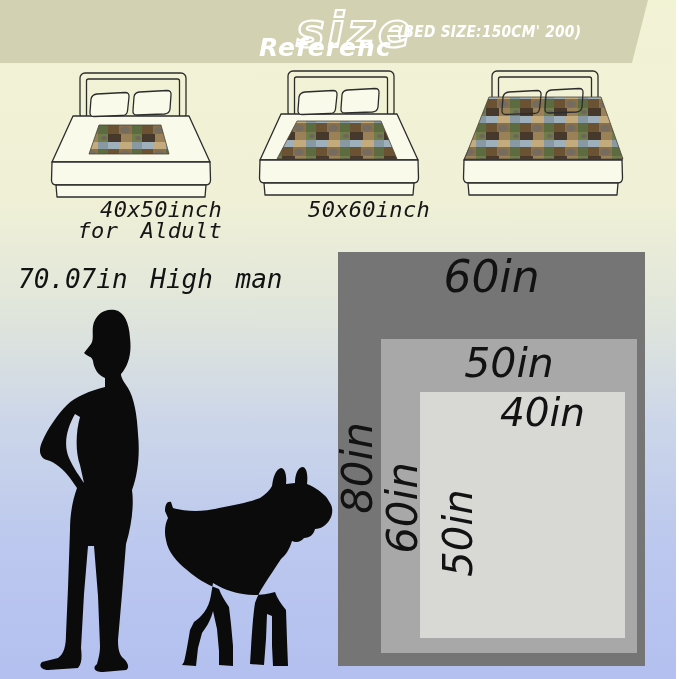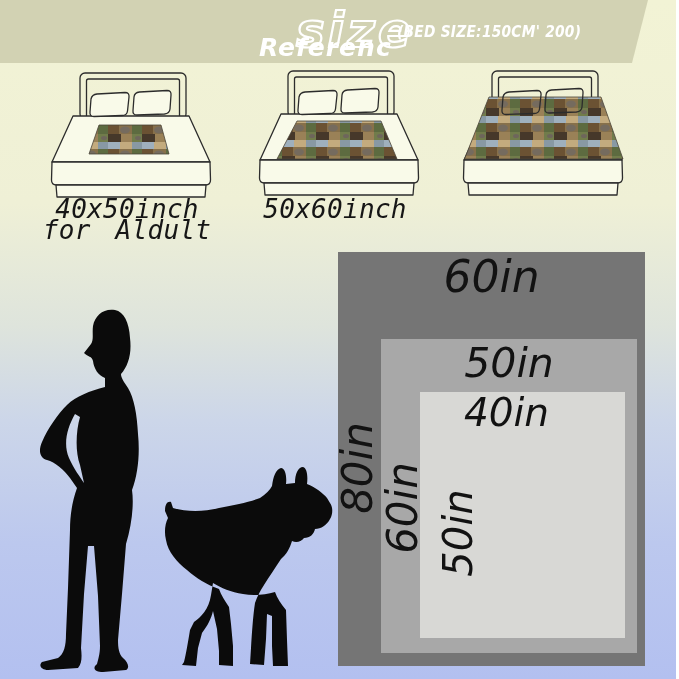--- a/index.html
+++ b/index.html
@@ -21,39 +21,39 @@
     left:397px;top:22px;color:#ffffff;font-style:italic;font-weight:bold;
     font-size:16px;letter-spacing:.3px;transform:scaleX(.86);transform-origin:left top;
     white-space:nowrap;
   }
   .reference{
     left:259px;top:33px;color:#ffffff;font-weight:bold;font-style:italic;
     font-size:25px;letter-spacing:1px;white-space:nowrap;
   }
   
   .bed-label{
-    top:199px;width:190px;text-align:center;color:#161616;
+    top:199px;width:190px;text-align:right;color:#161616;
     font-family:"DejaVu Sans Mono",monospace;font-style:italic;
-    font-size:26px;line-height:21px;letter-spacing:.3px;white-space:nowrap;
+    font-size:22px;line-height:21px;letter-spacing:.3px;white-space:nowrap;
   }
   .bed-label .l2{word-spacing:9px;}
   
   .height-note{
     left:18px;top:264px;color:#121212;
     font-family:"DejaVu Sans Mono",monospace;font-style:italic;
     font-size:26px;word-spacing:7px;white-space:nowrap;
   }
   
   .rect-outer{left:338px;top:252px;width:307px;height:414px;background:#757575;}
   .rect-middle{left:381px;top:339px;width:256px;height:314px;background:#a8a8a8;}
   .rect-inner{left:420px;top:392px;width:205px;height:246px;background:#d8d8d5;}
   .dim{color:#121212;font-style:italic;text-align:center;white-space:nowrap;}
   .w60{left:338px;top:251px;width:307px;font-size:44px;}
   .w50{left:381px;top:339px;width:256px;font-size:41px;}
-  .w40{left:404px;top:390px;width:205px;font-size:39px;}
+  .w40{left:440px;top:390px;width:205px;font-size:39px;}
   .vdim{
     color:#121212;font-style:italic;white-space:nowrap;
     width:90px;height:44px;display:flex;align-items:center;justify-content:center;
     transform:rotate(-90deg);
   }
   .h80{left:312px;top:446px;font-size:42px;}
   .h60{left:357px;top:486px;font-size:42px;}
   .h50{left:413px;top:511px;font-size:40px;}
   
   .sil{left:20px;top:298px;}
@@ -126,20 +126,21 @@
       <rect x="46.5" y="9" width="93" height="42" rx="2" fill="none"></rect>
       <path d="M33,46 L149,46 L170,92 L12,92 Z" fill="#f9fae9"></path>
       <path d="M37,29 L149,29 L171,91 L12.5,91 Z" fill="url(#safariPrint)" stroke="#4a4438" stroke-width=".8"></path>
       <path d="M51,29 Q52,24.5 57,24 L85,22.5 Q89.5,22.5 89,27 L87.5,41 Q87,45.5 82,45.5 L54,46.5 Q49.5,46.5 50,42 Z" fill="none"></path>
       <path d="M94,27 Q94.5,22.5 99.5,22 L127,20.5 Q131.5,20.5 131,25 L130,39 Q129.5,43.5 124.5,44 L97,45 Q92.5,45 93,40.5 Z" fill="none"></path>
       <path d="M12,92 L170,92 L170.5,110 Q170.5,115 165.5,115 L16.5,115 Q11.5,115 11.5,110 Z" fill="#f9fae9"></path>
       <path d="M16,115 L166,115 L165,127 L17,127 Z" fill="#f9fae9"></path>
     </g>
   </svg>
 
+  <div class="abs height-note">70.07in High man</div>
 
   <div class="abs rect-outer"></div>
   <div class="abs rect-middle"></div>
   <div class="abs rect-inner"></div>
 
   <div class="abs dim w60">60in</div>
   <div class="abs dim w50">50in</div>
   <div class="abs dim w40">40in</div>
 
   <div class="abs vdim h80">80in</div>

